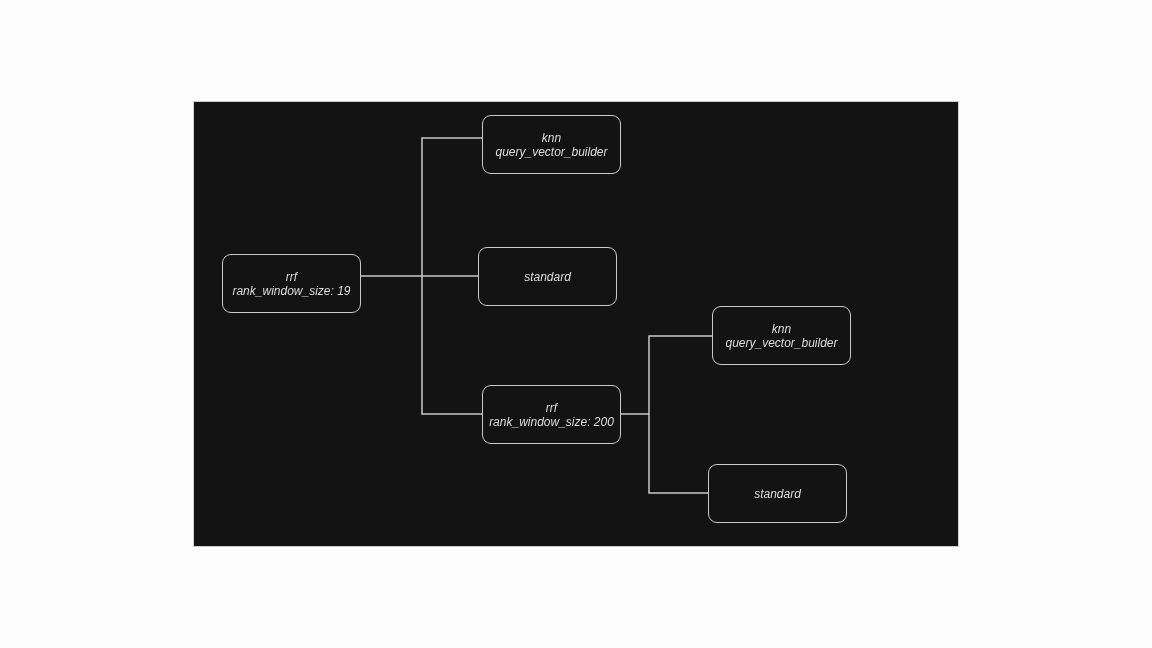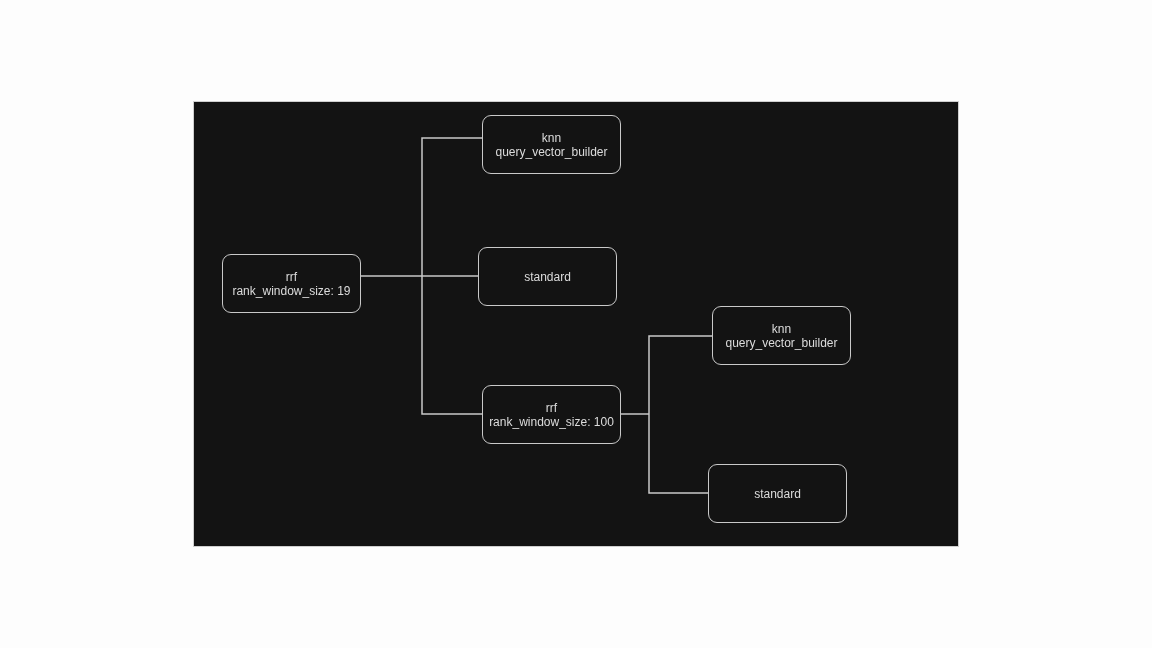--- a/index.html
+++ b/index.html
@@ -26,21 +26,21 @@
       border-radius: 9px;
       background: #131313;
       color: #dcdcdc;
       font-size: 12px;
       line-height: 14px;
       display: flex; flex-direction: column;
       align-items: center; justify-content: center;
       text-align: center;
       cursor: pointer;
     }
-    .node span { display: block; white-space: nowrap; }
+    .node span { display: block; white-space: nowrap; font-style: italic; }
   </style>
 </head>
 <body>
 
 <div class="canvas"></div>
 
 <svg class="wires" viewBox="0 0 1152 648">
   <g fill="none" stroke="#c9c9c9" stroke-width="1.5">
 
     <path d="M361 276 H478"></path>
@@ -60,21 +60,21 @@
   <span>knn</span>
   <span>query_vector_builder</span>
 </div>
 
 <div class="node" style="left:478px; top:247px; width:139px; height:59px;">
   <span>standard</span>
 </div>
 
 <div class="node" style="left:482px; top:385px; width:139px; height:59px;">
   <span>rrf</span>
-  <span>rank_window_size: 100</span>
+  <span>rank_window_size: 200</span>
 </div>
 
 <div class="node" style="left:712px; top:306px; width:139px; height:59px;">
   <span>knn</span>
   <span>query_vector_builder</span>
 </div>
 
 <div class="node" style="left:708px; top:464px; width:139px; height:59px;">
   <span>standard</span>
 </div>

